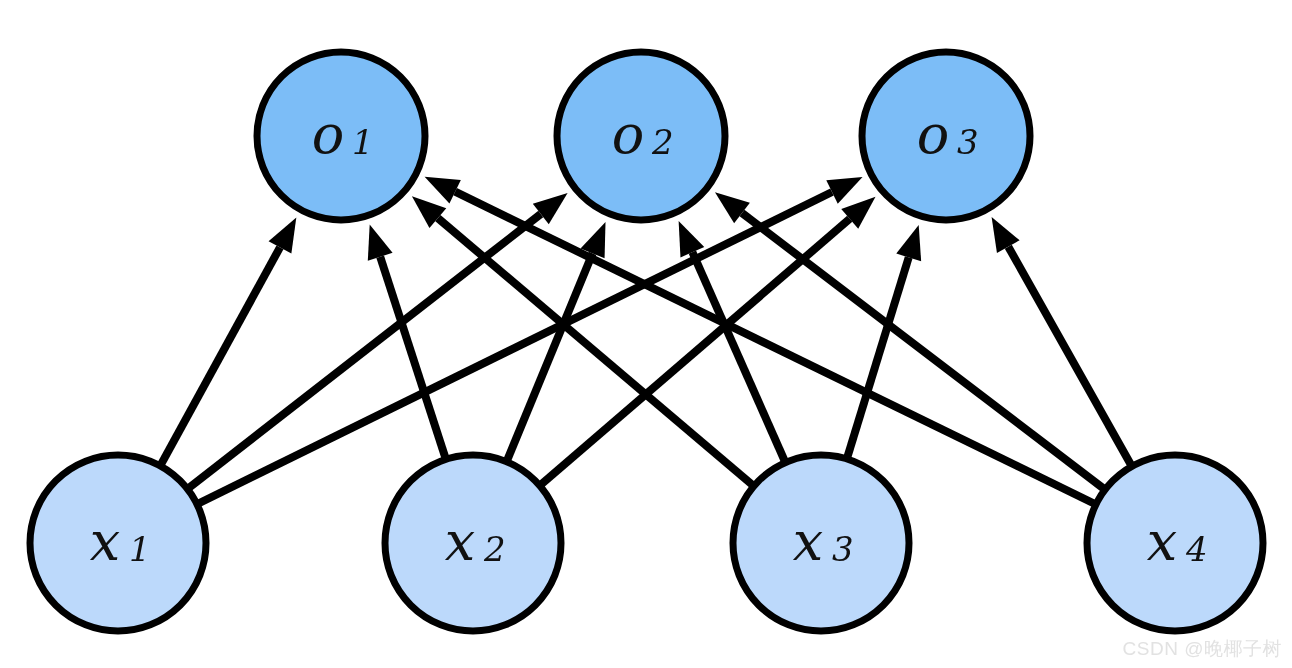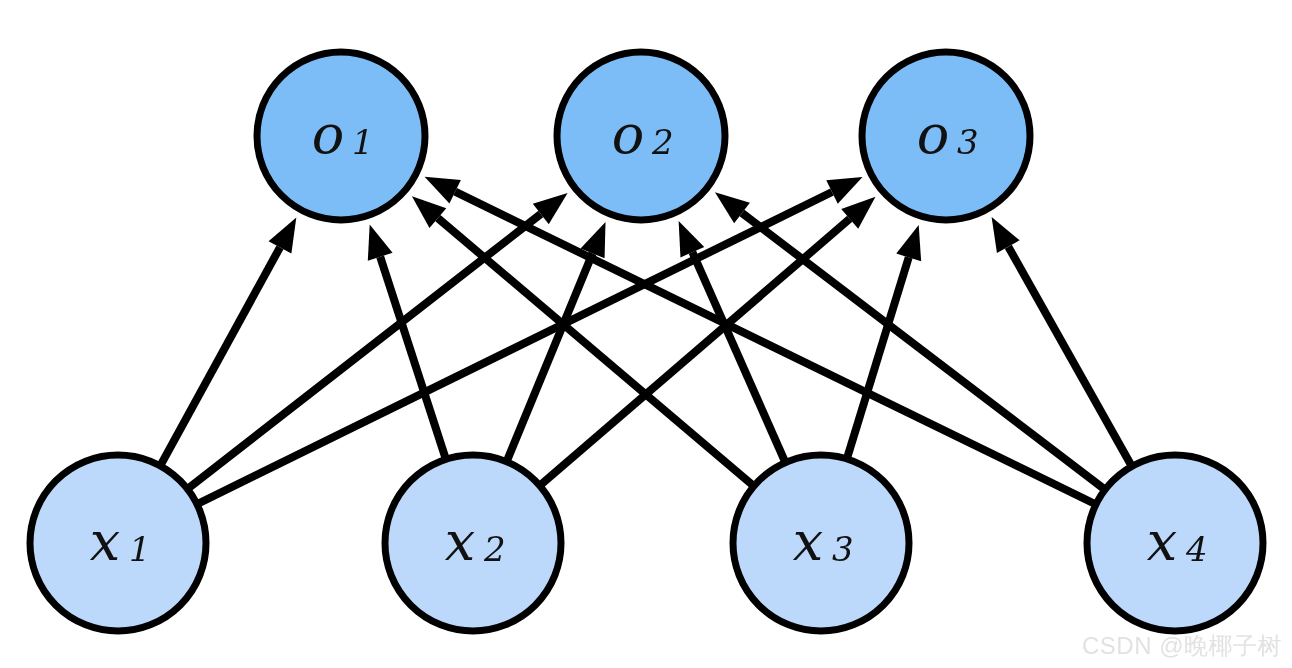--- a/index.html
+++ b/index.html
@@ -50,21 +50,21 @@
     font-style: italic;
     font-size: 34px;
     fill: #111111;
     user-select: none;
   }
   .watermark {
     position: absolute;
     right: 10px;
     bottom: 6px;
     font-family: "Liberation Sans", sans-serif;
-    font-size: 24px;
+    font-size: 19px;
     color: #e2e2e2;
     letter-spacing: 0.5px;
     white-space: nowrap;
     user-select: none;
   }
 </style>
 </head>
 <body>
 
 <div id="canvas-wrap">

